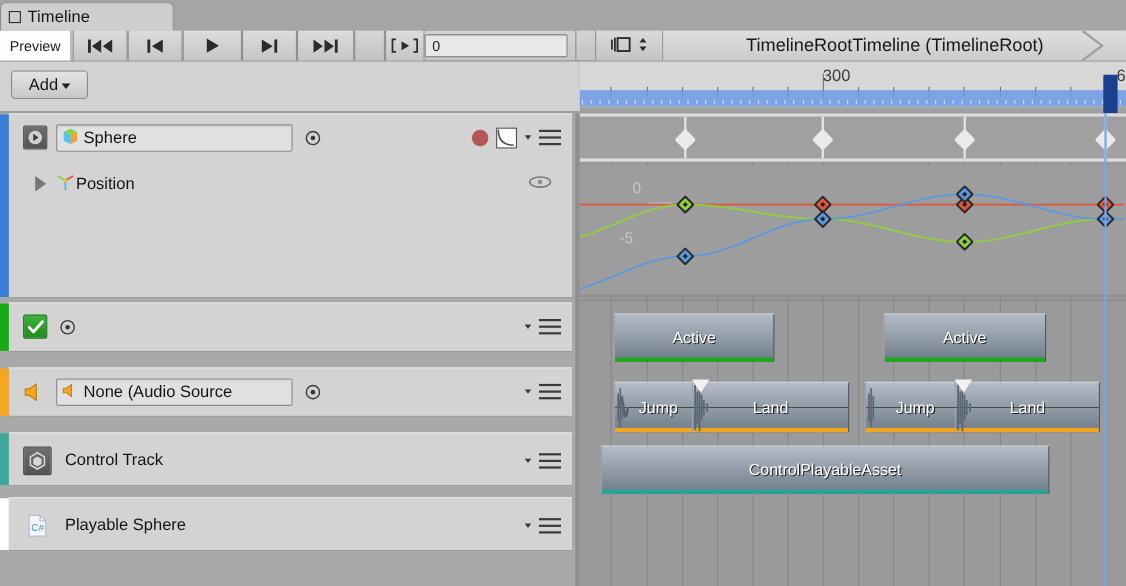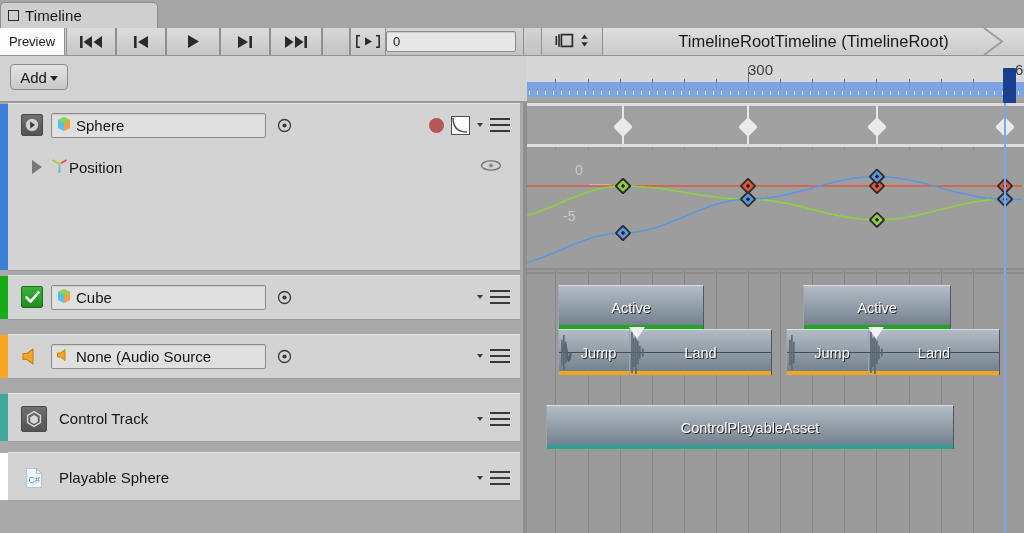--- a/index.html
+++ b/index.html
@@ -65,21 +65,21 @@
     display:flex; align-items:center; justify-content:center;
     background:linear-gradient(#dedede,#cbcbcb);
   }
   .breadcrumb-label { font-size:16.5px; color:#181818; }
   .bc-arrow { position:absolute; right:16px; top:0px; width:26px; height:27px; }
 
   
   .addbar { position:absolute; left:0; top:56px; width:527px; height:47px;
             background:#d2d2d2; border-bottom:2px solid #9a9a9a; }
   .add-btn {
-    position:absolute; left:10px; top:8px; width:58px; height:26px;
+    position:absolute; left:10px; top:8px; width:70px; height:26px;
     background:linear-gradient(#e4e4e4,#c8c8c8);
     border:1px solid #8a8a8a; border-radius:4px;
     display:flex; align-items:center; justify-content:center; gap:3px;
     font-size:15px; color:#151515;
   }
   .caret-d { width:0;height:0;border-left:4.5px solid transparent;border-right:4.5px solid transparent;border-top:5.5px solid #1e1e1e; margin-top:3px;}
 
   
   .ruler { position:absolute; left:527px; top:56px; width:497px; height:47px;
            background:#d7d7d7; overflow:hidden; }
@@ -422,31 +422,20 @@
     </div>
 
     <div class="trk" style="top:172px;height:45px;">
       <div class="colorbar" style="background:#17ab17;"></div>
       <div class="row-main">
         <div class="tgl green">
           <svg width="15" height="13" viewBox="0 0 15 13">
               <path d="M1.5 6.5l4 4.2L13.5 1.5" fill="none" stroke="#fff" stroke-width="2.6" stroke-linecap="round" stroke-linejoin="round"></path>
             </svg>
         </div>
-        <div class="namefield" style="width:215px;">
-          <span>
-            <svg width="16" height="16" viewBox="0 0 16 16">
-              <path d="M8 1l6 3v8l-6 3-6-3V4z" fill="#7fd4f5"></path>
-              <path d="M8 1l6 3-6 3-6-3z" fill="#8cd24a"></path>
-              <path d="M8 7v8l6-3V4z" fill="#f3a03c"></path>
-              <path d="M2 4v8l6 3V7z" fill="#4fc4ef"></path>
-            </svg>
-          </span>
-          <span class="nm">Cube</span>
-        </div>
         <span class="lock-ico">
           <svg width="15" height="15" viewBox="0 0 15 15">
               <circle cx="7.5" cy="7.5" r="6" fill="none" stroke="#3a3a3a" stroke-width="1.3"></circle>
               <circle cx="7.5" cy="7.5" r="2.1" fill="#3a3a3a"></circle>
             </svg>
         </span>
         <div class="right-ico">
           <span class="hamb-caret"></span>
           <span class="hamb">
               <i></i>
@@ -633,21 +622,21 @@
       <div class="clip" style="left:31px;top:10px;width:146px;height:44px;">
         <span class="clip-name">Active</span>
         <span class="clip-foot" style="background:#1fa81f;"></span>
       </div>
       <div class="clip" style="left:276px;top:10px;width:148px;height:44px;">
         <span class="clip-name">Active</span>
         <span class="clip-foot" style="background:#1fa81f;"></span>
       </div>
     </div>
 
-    <div class="lane" style="top:212px;height:58px;text-align:center;">
+    <div class="lane" style="top:230px;height:58px;text-align:center;">
       <div class="clip" style="left:31px;top:14px;width:81px;height:46px;">
         <svg class="wave" viewBox="0 0 81 46" preserveAspectRatio="none">
           <path d="M0 23h81" stroke="#3f4b57" stroke-width="1"></path>
           <path d="M4 23 Q6 6 8 23 Q10 40 12 23" fill="none" stroke="#56636f" stroke-width="2.5"></path>
           <path d="M3 10v26M5 5v36M7 12v22" stroke="#5b6773" stroke-width="1.6"></path>
         </svg>
         <span class="clip-name">Jump</span>
         <span class="clip-foot" style="background:#f0a61e;"></span>
       </div>
       <div class="clip" style="left:102px;top:14px;width:143px;height:46px;">

